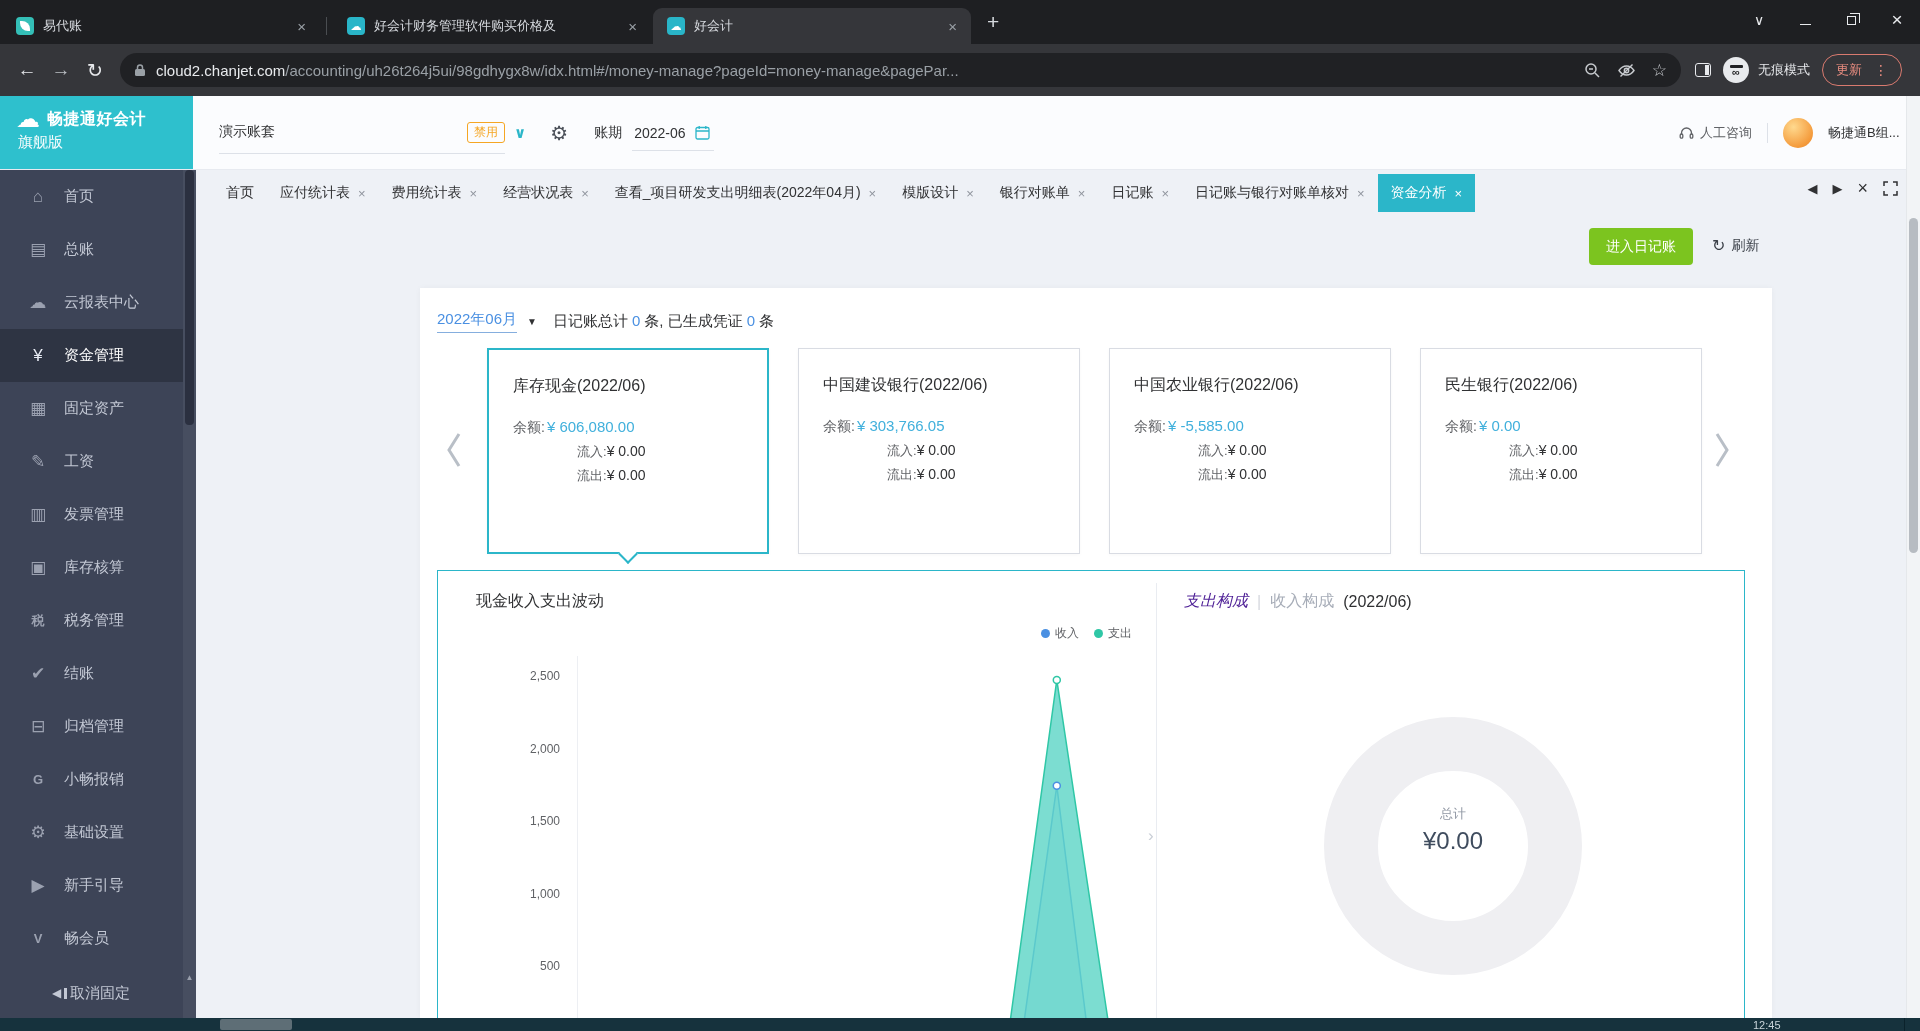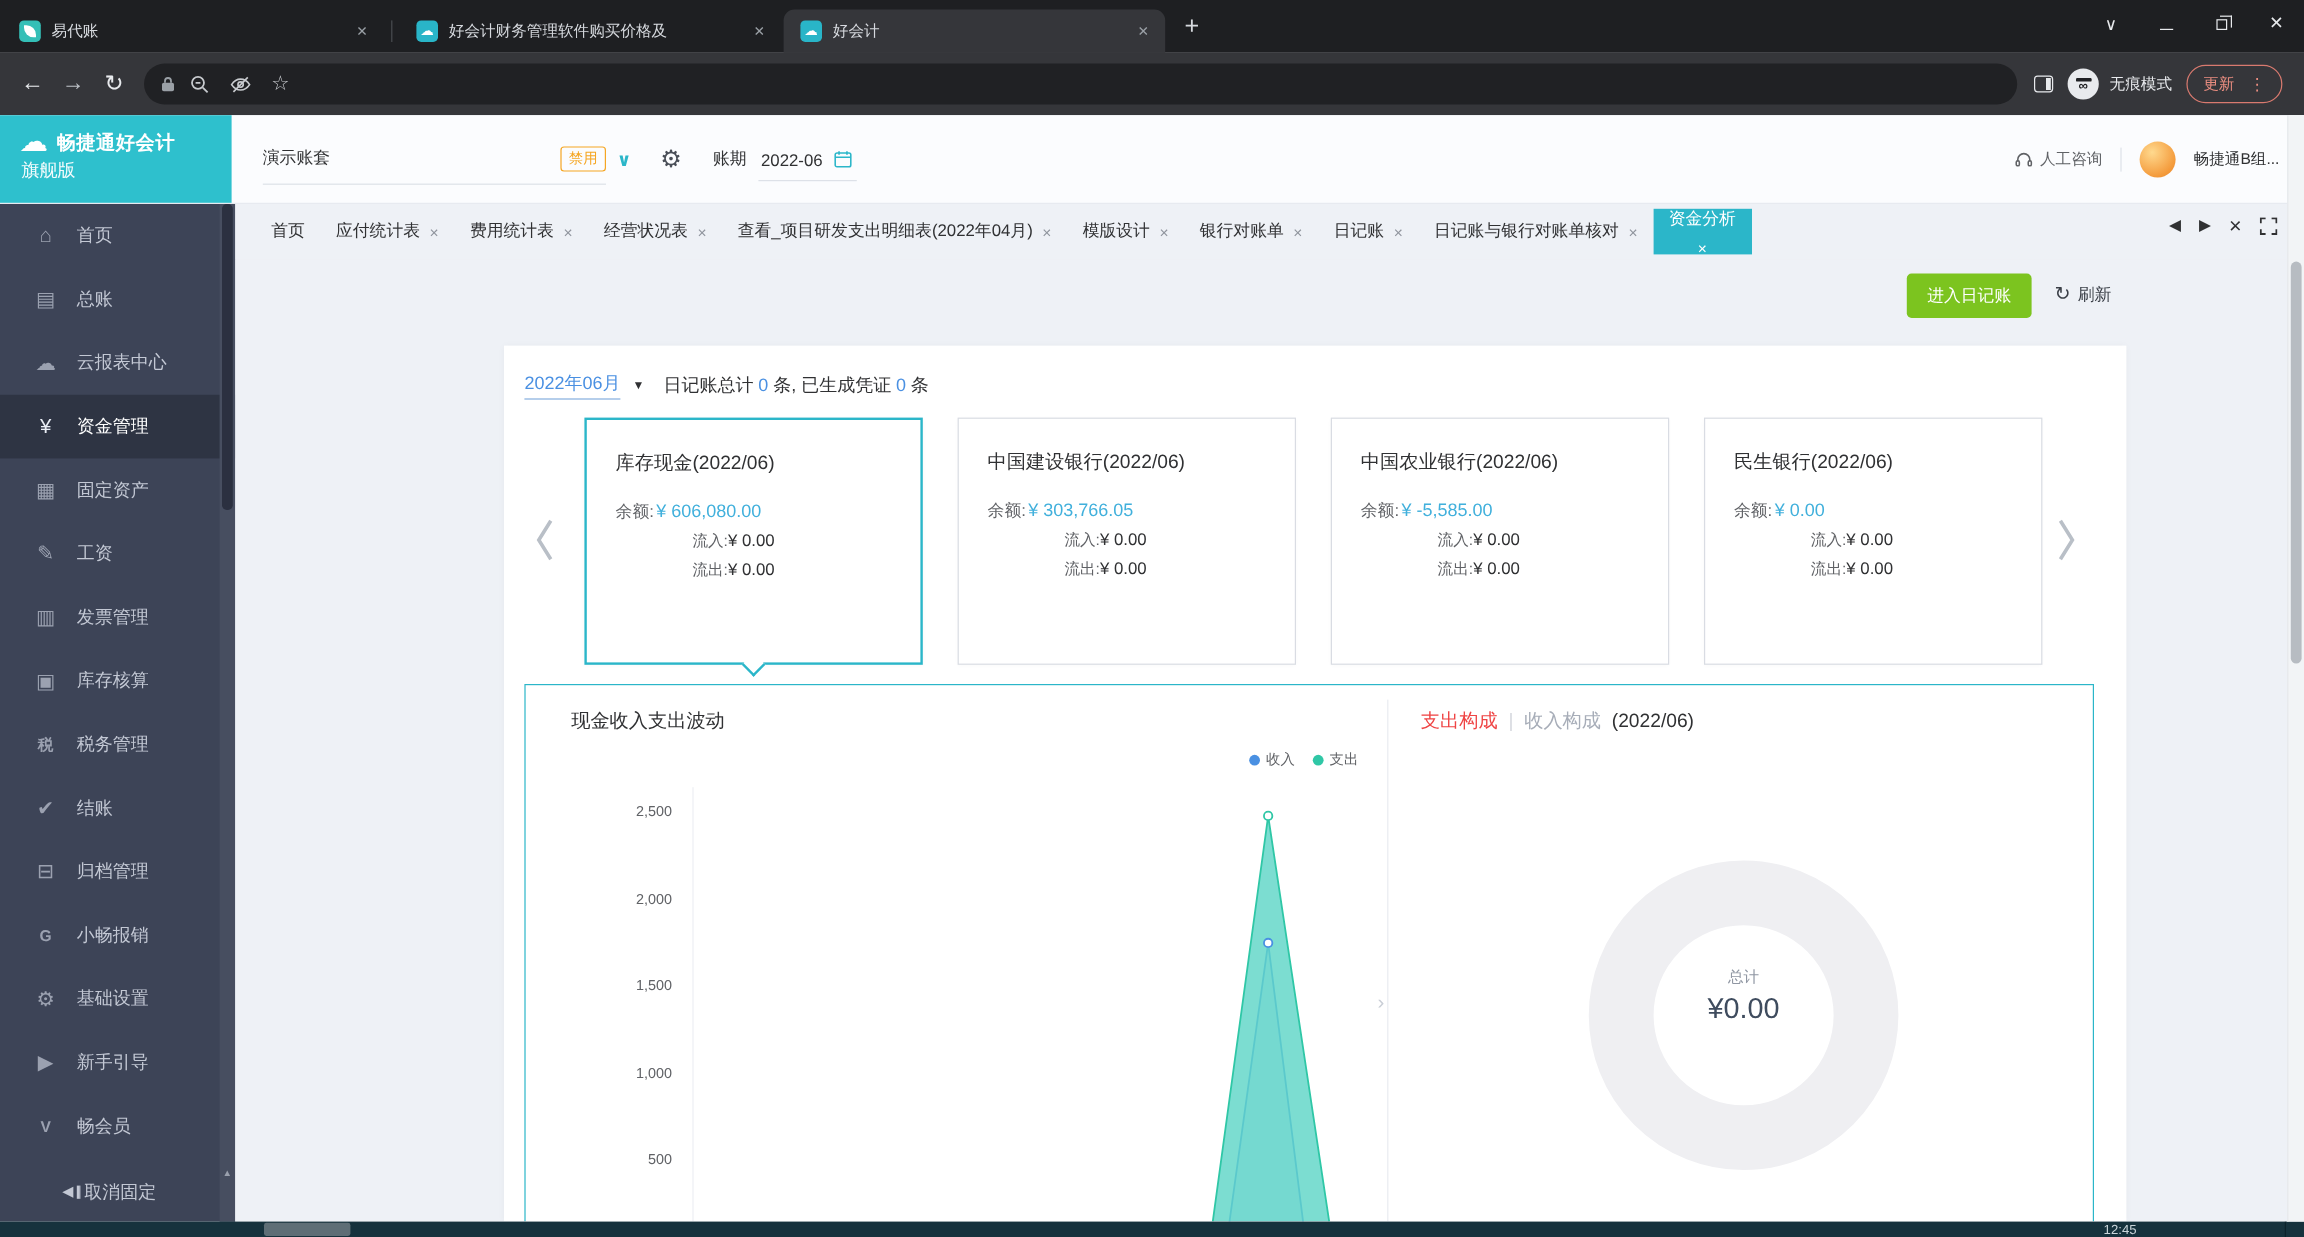--- a/index.html
+++ b/index.html
@@ -95,21 +95,21 @@
   .side-scroll{position:absolute;right:0;top:0;bottom:0;width:13px;background:#474e60;}
   .side-scroll-thumb{position:absolute;left:2px;top:0;width:9px;height:255px;background:#2b3040;border-radius:4px;}
   .side-scroll-arrow{position:absolute;left:2.5px;bottom:36px;color:#9aa0ad;font-size:8px;}
 
   
   .ws-tabbar{position:absolute;left:196px;top:170px;right:14px;height:46px;background:#eef1f6;
     display:flex;align-items:flex-start;padding:4px 0 0 17px;}
   .ws-tab{height:38px;display:flex;align-items:center;padding:0 13px;font-size:14px;
     color:#303133;gap:8px;white-space:nowrap;}
   .ws-tab .tab-close{color:#8f949d;font-size:13px;}
-  .ws-tab.active{background:#2bb6c9;color:#fff;flex-direction:column;}
+  .ws-tab.active{background:#2bb6c9;color:#fff;}
   .ws-tab.active .tab-close{color:#fff;}
   .ws-controls{position:absolute;right:8px;top:9px;display:flex;align-items:center;gap:15px;}
   .ws-arrow{font-size:13px;color:#303133;}
   .ws-x{font-size:18px;color:#303133;line-height:1;}
 
   
   .content{position:absolute;left:196px;top:216px;right:14px;bottom:13px;background:#eef1f6;overflow:hidden;}
   .btn-enter{position:absolute;left:1393px;top:12px;width:104px;height:37px;background:#7cc41f;
     color:#fff;font-size:14px;border-radius:4px;display:flex;align-items:center;justify-content:center;}
   .refresh{position:absolute;left:1516px;top:21px;display:flex;align-items:center;gap:6px;
@@ -147,21 +147,21 @@
   .flow-legend{position:absolute;right:24px;top:54px;display:flex;gap:15px;font-size:12px;color:#606266;}
   .legend-item{display:flex;align-items:center;}
   .legend-dot{width:9px;height:9px;border-radius:50%;display:inline-block;margin-right:5px;}
   .ytick{position:absolute;left:0;width:122px;text-align:right;font-size:12px;color:#606266;}
   .y-axis-line{position:absolute;left:139px;top:85px;width:1px;height:362px;background:#edeff3;}
   #flow-svg{position:absolute;left:140px;top:85px;}
   .divider-v{position:absolute;left:718px;top:12px;height:436px;width:1px;background:#e9ecf1;}
   .divider-handle{position:absolute;left:710px;top:255px;color:#c9ced6;font-size:17px;}
   .comp-area{position:absolute;left:719px;top:0;right:0;height:100%;}
   .comp-title{position:absolute;left:27px;top:20px;font-size:16px;display:flex;gap:9px;align-items:center;}
-  .ct-active{color:#ef4444;}
+  .ct-active{color:#4c1d95;font-style:italic;}
   .ct-sep{color:#d5d8de;}
   .ct-inactive{color:#a7adb8;}
   .ct-period{color:#303133;}
   .donut{position:absolute;left:167px;top:146px;width:258px;height:258px;border-radius:50%;
     border:54px solid #efeff2;background:#fff;}
   .donut-label{position:absolute;left:0;right:0;top:34px;text-align:center;font-size:13px;color:#9097a3;}
   .donut-value{position:absolute;left:0;right:0;top:56px;text-align:center;font-size:24px;color:#3f4c5e;}
 
   
   .statusbar{position:absolute;left:0;bottom:0;right:0;height:13px;background:#16323d;overflow:hidden;}
@@ -207,20 +207,21 @@
 
   <div class="browser-toolbar">
     <span class="nav-btn">←</span>
     <span class="nav-btn fwd">→</span>
     <span class="nav-btn">↻</span>
     <div class="url-bar">
       <svg width="12" height="14" viewBox="0 0 12 14">
         <rect x="1" y="6" width="10" height="7" rx="1.5" fill="#9aa0a6"></rect>
         <path d="M3.5 6V4.5a2.5 2.5 0 0 1 5 0V6" stroke="#9aa0a6" stroke-width="1.5" fill="none"></path>
       </svg>
+      <span class="url-text"><span class="url-host">cloud2.chanjet.com</span><span class="url-rest">/accounting/uh26t264j5ui/98gdhygx8w/idx.html#/money-manage?pageId=money-manage&amp;pagePar...</span></span>
       <span class="url-icons">
         <svg width="17" height="17" viewBox="0 0 17 17" fill="none" stroke="#c7cace" stroke-width="1.5">
           <circle cx="7" cy="7" r="5"></circle>
             <path d="M11 11l4 4M5 7h4"></path>
         </svg>
         <svg width="19" height="15" viewBox="0 0 19 15" fill="none" stroke="#c7cace" stroke-width="1.4">
           <path d="M2 7.5C4 4.5 6.5 3 9.5 3s5.5 1.5 7.5 4.5c-2 3-4.5 4.5-7.5 4.5S4 10.5 2 7.5z"></path>
           <circle cx="9.5" cy="7.5" r="2.2"></circle>
             <path d="M3.5 13.5L15.5 1.5"></path>
         </svg>

